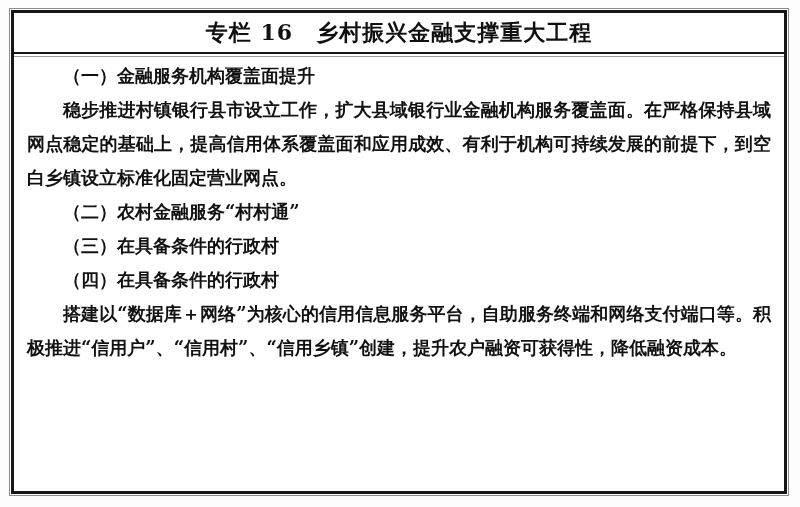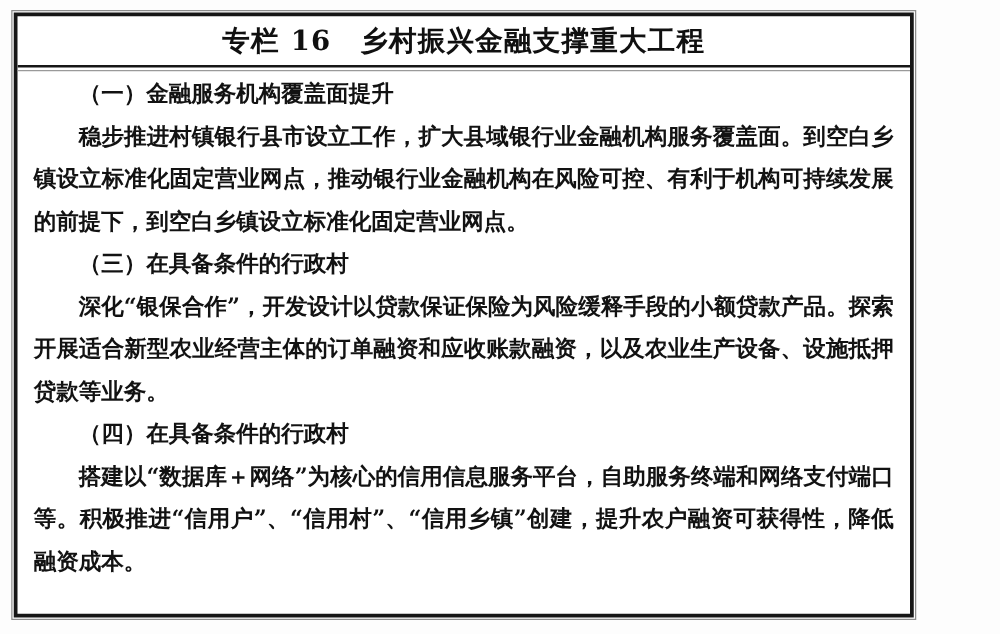--- a/index.html
+++ b/index.html
@@ -10,21 +10,21 @@
     overflow: hidden;
   }
   .page {
     position: relative;
     width: 800px; height: 507px;
     background: #fdfdfd;
   }
   .panel {
     position: absolute;
     left: 11px; top: 10px;
-    width: 720px; height: 484px;
+    width: 776px; height: 484px;
     background: #ffffff;
     border: 3px solid #161616;
     outline: 1px solid #8c8c8c;
     outline-offset: 1px;
     overflow: hidden;
   }
   .title-row {
     position: relative;
     height: 41px;
     display: flex;
@@ -67,24 +67,24 @@
 <div class="page">
   <div class="panel">
 
     <div class="title-row">
       <span>专栏 16　乡村振兴金融支撑重大工程</span>
     </div>
 
     <div class="content">
 
       <p class="sec-heading">（一）金融服务机构覆盖面提升</p>
-      <p class="sec-body">稳步推进村镇银行县市设立工作，扩大县域银行业金融机构服务覆盖面。到空白乡镇设立标准化固定营业网点，推动银行业金融机构在风险可控、有利于机构可持续发展的前提下，到空白乡镇设立标准化固定营业网点。</p>
+      <p class="sec-body">稳步推进村镇银行县市设立工作，扩大县域银行业金融机构服务覆盖面。在严格保持县域网点稳定的基础上，提高信用体系覆盖面和应用成效、有利于机构可持续发展的前提下，到空白乡镇设立标准化固定营业网点。</p>
 
+      <p class="sec-heading">（二）农村金融服务“村村通”</p>
 
       <p class="sec-heading">（三）在具备条件的行政村</p>
-      <p class="sec-body">深化“银保合作”，开发设计以贷款保证保险为风险缓释手段的小额贷款产品。探索开展适合新型农业经营主体的订单融资和应收账款融资，以及农业生产设备、设施抵押贷款等业务。</p>
 
       <p class="sec-heading">（四）在具备条件的行政村</p>
       <p class="sec-body">搭建以“数据库＋网络”为核心的信用信息服务平台，自助服务终端和网络支付端口等。积极推进“信用户”、“信用村”、“信用乡镇”创建，提升农户融资可获得性，降低融资成本。</p>
 
     </div>
   </div>
 </div>
 
 </body></html>

